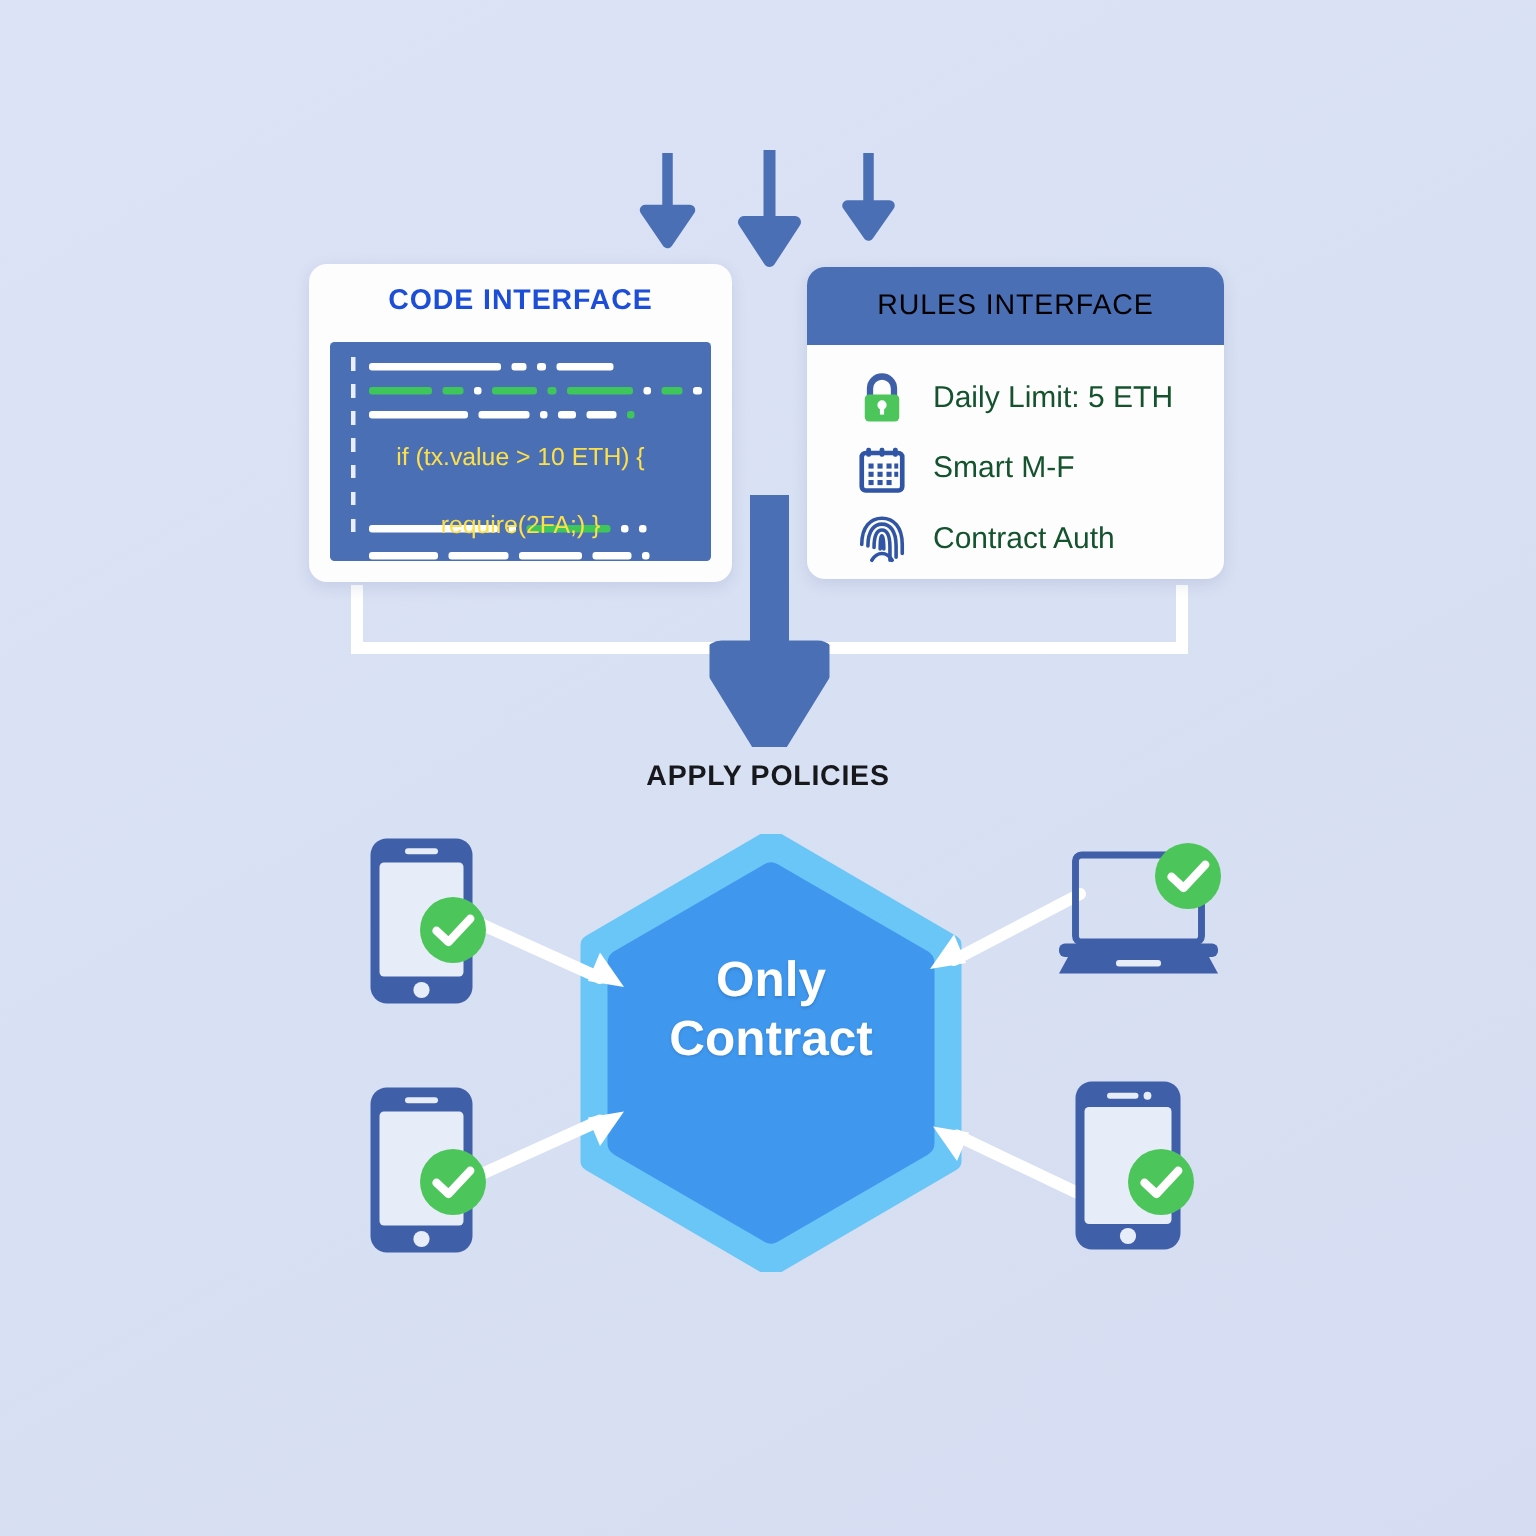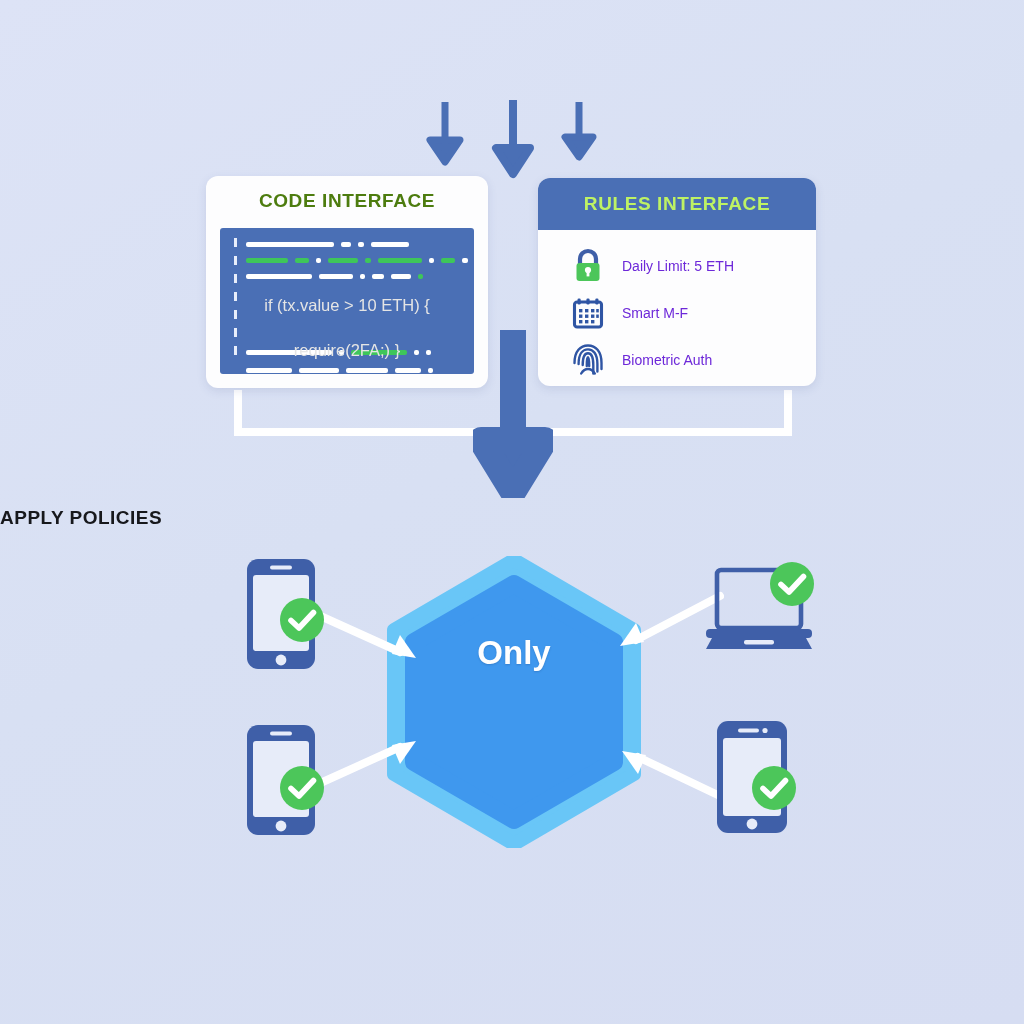--- a/index.html
+++ b/index.html
@@ -26,58 +26,58 @@
     box-shadow:0 3px 10px rgba(60,80,140,.13);
     overflow:hidden;
   }
   #code-panel{left:206px;top:176px;width:282px;height:212px;}
   #rules-panel{left:538px;top:178px;width:278px;height:208px;}
 
   .code-title{
     text-align:center;
     font-size:19px;
     font-weight:bold;
-    color:#4d7c0f;
+    color:#1d4ed8;
     letter-spacing:.6px;
     padding-top:14px;
     font-family:"Liberation Sans", sans-serif;
   }
   .code-box{
     position:absolute;left:14px;top:52px;right:14px;bottom:14px;
     background:#4a6fb5;
     border-radius:3px;
     overflow:hidden;
   }
   .gutter{position:absolute;left:14px;top:10px;bottom:10px;width:3px;
     background:repeating-linear-gradient(to bottom,#e8eefb 0 9px,transparent 9px 18px);}
   .cl{position:absolute;height:5px;border-radius:2px;background:#ffffff;}
   .cl.g{background:#3ec65a;}
   .code-text{
     position:absolute;left:0;right:0;
-    color:#e5e5e5;font-size:16.5px;text-align:center;
+    color:#fde047;font-size:16.5px;text-align:center;
     font-family:"Liberation Sans", sans-serif;
     white-space:nowrap;
   }
 
   .rules-head{
     height:52px;background:#4a6fb5;
     display:flex;align-items:center;justify-content:center;
   }
   .rules-head span{
-    color:#bef264;font-size:19px;font-weight:bold;letter-spacing:.6px;
+    color:#000000;font-size:19px;font-weight:normal;letter-spacing:.6px;
   }
   .rules-body{padding:12px 0 0 0;}
   .rule-row{display:flex;align-items:center;height:47px;padding-left:30px;}
   .rule-ico{width:40px;height:40px;flex:0 0 40px;display:flex;align-items:center;justify-content:center;}
-  .rule-txt{margin-left:14px;font-size:14px;color:#6d28d9;white-space:nowrap;}
+  .rule-txt{margin-left:14px;font-size:20px;color:#14532d;white-space:nowrap;}
 
   
   #apply-label{
     position:absolute;left:0;right:0;top:507px;
-    font-size:19px;font-weight:bold;
+    text-align:center;font-size:19px;font-weight:bold;
     color:#17181c;letter-spacing:.5px;
   }
 
   
   #hex-wrap{position:absolute;left:386px;top:556px;width:256px;height:292px;}
   .hex{position:absolute;inset:0;}
   #hex-label{
     position:absolute;left:0;right:0;top:77px;
     text-align:center;color:#ffffff;
     font-size:33px;font-weight:bold;line-height:39px;
@@ -200,39 +200,40 @@
           <svg width="34" height="36" viewBox="0 0 34 36">
             <g fill="none" stroke="#2f55a4" stroke-width="2.4" stroke-linecap="round">
               <path d="M3.5 21 C3.5 9 9.5 3.5 17 3.5 C24.5 3.5 30.5 9 30.5 21 L30.5 27"></path>
               <path d="M7.6 22 C7.6 11.5 12 7.4 17 7.4 C22 7.4 26.4 11.5 26.4 22 L26.4 29.5"></path>
               <path d="M11.7 23 C11.7 14 14.3 11.3 17 11.3 C19.7 11.3 22.3 14 22.3 23 L22.3 31.5"></path>
               <path d="M15.8 24 C15.8 17 16.4 15.2 17 15.2 C17.6 15.2 18.2 17 18.2 24"></path>
               <path d="M10.2 31.5 C12 28.5 14.2 27 17 27 C19.8 27 22 28.5 23.8 31.5"></path>
             </g>
           </svg>
         </div>
-        <div class="rule-txt">Biometric Auth</div>
+        <div class="rule-txt">Contract Auth</div>
       </div>
 
     </div>
   </div>
 
   <svg style="position:absolute;left:473px;top:328px;" width="80" height="170" viewBox="0 0 80 170">
     <path d="M40 2 L40 120 M40 164 L8 112 L72 112 Z" fill="#4a6fb5" stroke="#4a6fb5" stroke-width="26" stroke-linejoin="round"></path>
   </svg>
 
   <div id="apply-label">APPLY POLICIES</div>
 
   <div id="hex-wrap">
     <svg class="hex" viewBox="0 0 256 292">
       <path d="M128 4 L248 74 L248 218 L128 288 L8 218 L8 74 Z" fill="#69c6f7" stroke="#69c6f7" stroke-width="14" stroke-linejoin="round"></path>
       <path d="M128 28 L228 86 L228 206 L128 264 L28 206 L28 86 Z" fill="#3f98ee" stroke="#3f98ee" stroke-width="18" stroke-linejoin="round"></path>
     </svg>
     <div id="hex-label">
       <div>Only</div>
+      <div>Contract</div>
     </div>
   </div>
 
   <svg class="wa" style="left:312px;top:608px;" width="110" height="56" viewBox="0 0 110 56">
     <path d="M4 6 L88 44" stroke="#ffffff" stroke-width="8" stroke-linecap="round" fill="none"></path>
     <path d="M104 50 L80 46 L88 27 Z" fill="#ffffff"></path>
   </svg>
   <svg class="wa" style="left:614px;top:590px;" width="110" height="62" viewBox="0 0 110 62">
     <path d="M106 6 L22 50" stroke="#ffffff" stroke-width="8" stroke-linecap="round" fill="none"></path>
     <path d="M6 56 L30 52 L22 33 Z" fill="#ffffff"></path>

